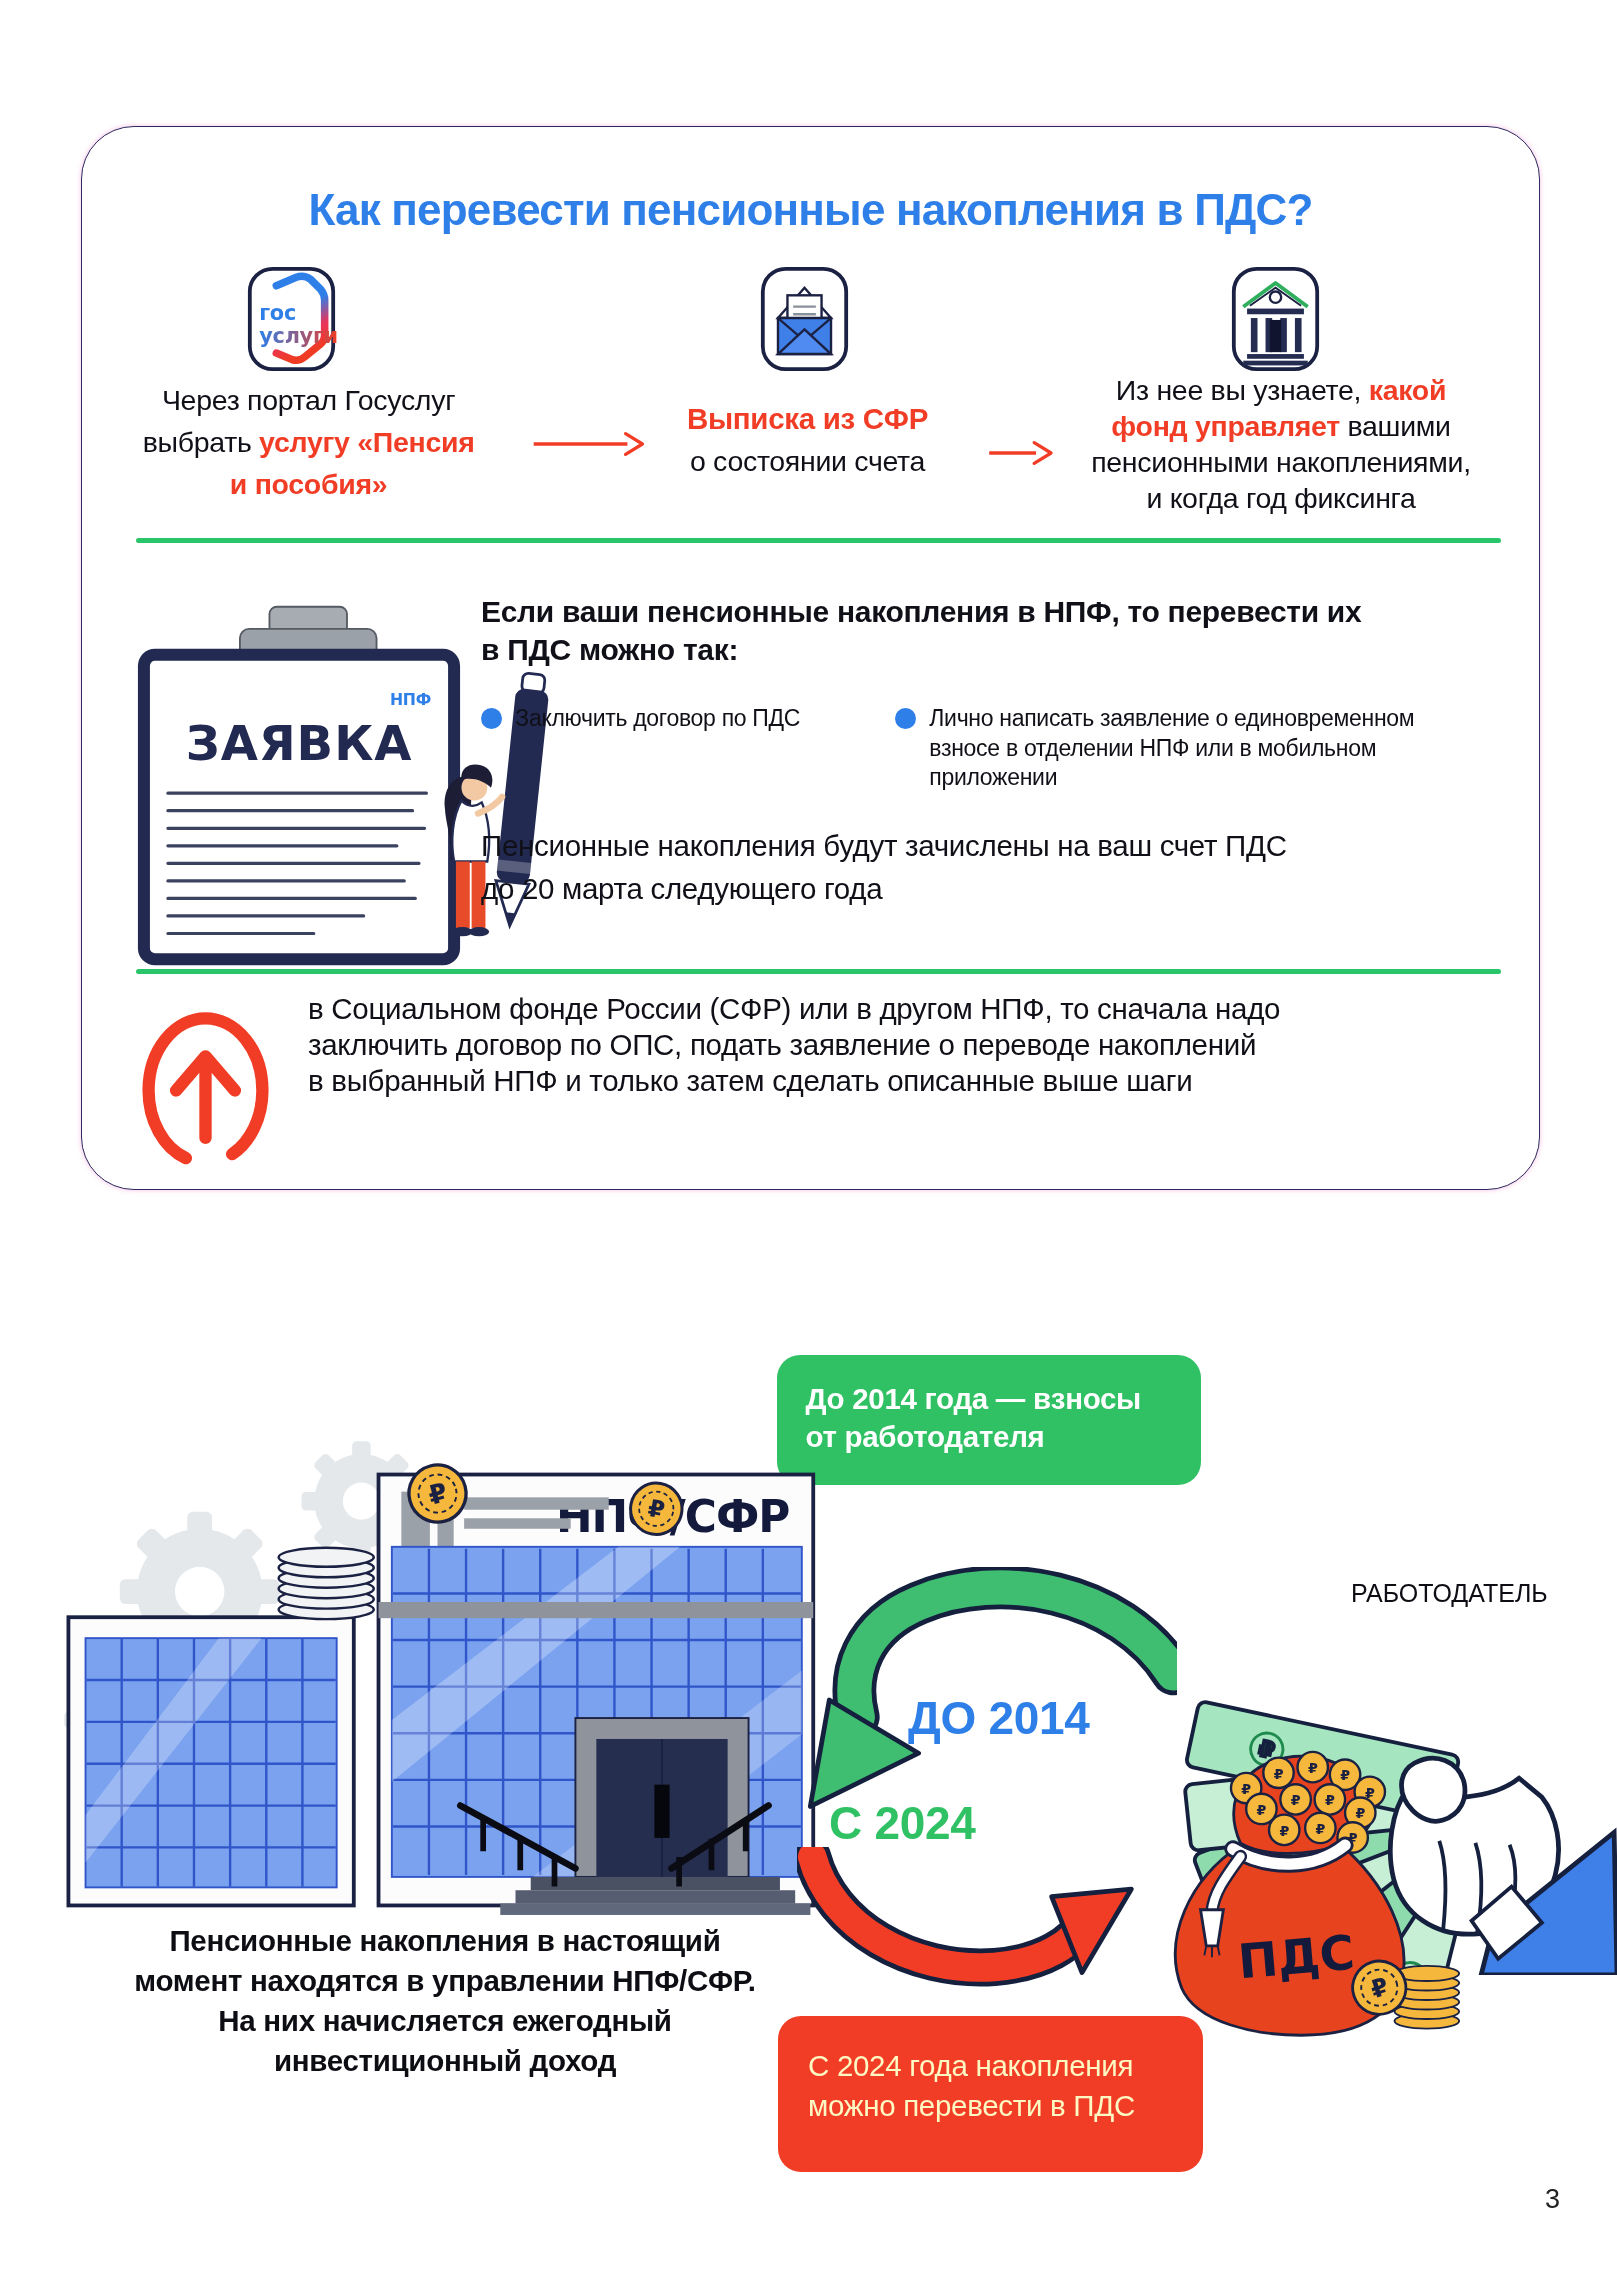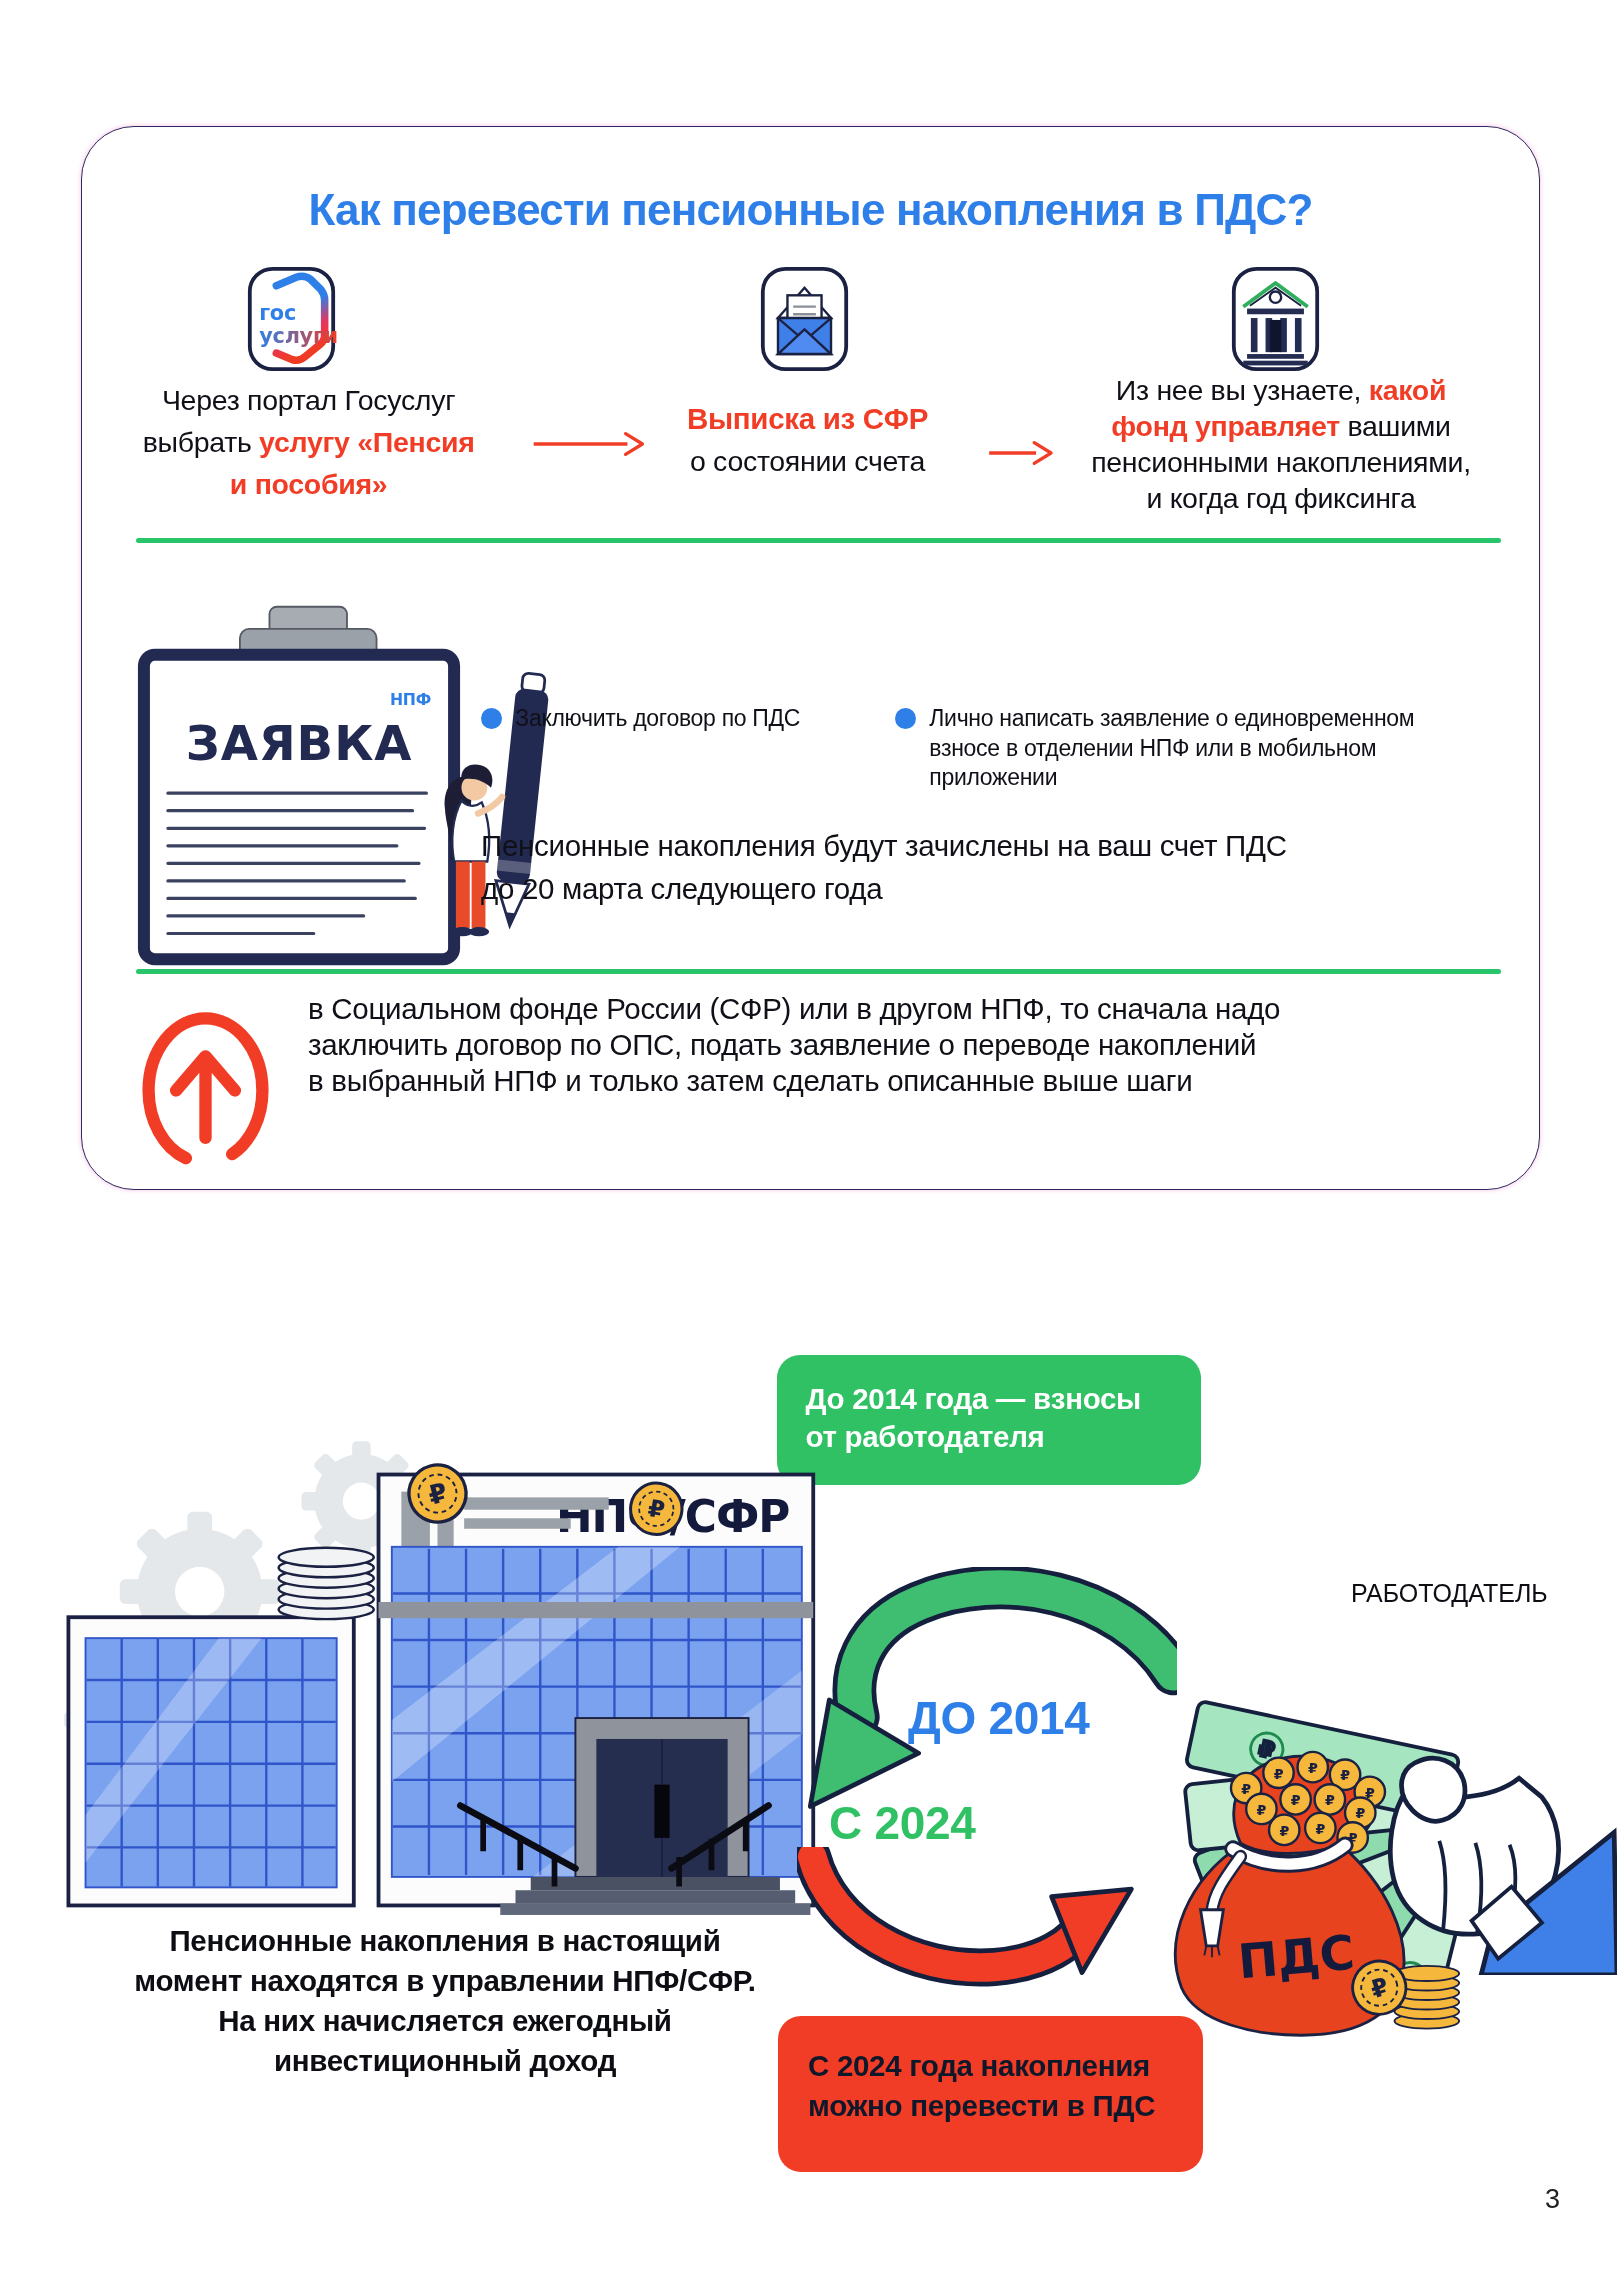--- a/index.html
+++ b/index.html
@@ -26,21 +26,21 @@
   .bullet{position:absolute;display:flex;align-items:flex-start;font-size:23px;line-height:29.5px;}
   .dot{flex:0 0 auto;width:21px;height:21px;border-radius:50%;background:#2e7fe8;margin:3.8px 13.3px 0 0;}
   .note{position:absolute;left:399px;top:697px;font-size:29.5px;line-height:43px;}
   .warning-text{position:absolute;left:226px;top:864px;width:1246px;font-size:29.5px;line-height:36px;}
 
   
   .green-badge{position:absolute;left:777px;top:1355px;width:424px;height:130px;background:#2fc163;
                border-radius:23px;color:#fff;font-size:29.5px;font-weight:700;line-height:38px;
                padding:25px 0 0 28.5px;box-sizing:border-box;}
   .red-badge{position:absolute;left:778px;top:2016px;width:425px;height:156px;background:#f23d26;
-             border-radius:23px;color:#0f172a;font-size:29.5px;font-weight:700;line-height:40px;
+             border-radius:23px;color:#fef9c3;font-size:29.5px;font-weight:400;line-height:40px;
              padding:30px 0 0 30px;box-sizing:border-box;}
   .caption{position:absolute;left:67px;top:1921px;width:756px;text-align:center;
            font-size:29.5px;font-weight:600;line-height:40px;color:#0d0d14;}
   .label-before{position:absolute;left:908px;top:1691px;font-size:46px;font-weight:700;color:#2e7fe8;}
   .label-after{position:absolute;left:829px;top:1796px;font-size:46px;font-weight:700;color:#2fc163;}
   .label-employer{position:absolute;left:1351px;top:1579px;font-size:25px;font-weight:400;color:#0d0d14;letter-spacing:0;}
   .page-num{position:absolute;left:1545px;top:2184px;font-size:27px;color:#222;}
 </style>
 </head>
 <body>
@@ -151,20 +151,24 @@
         <path d="M48,44 C46,30 58,24 70,28 C80,31 84,42 80,52 C72,44 58,40 48,44 Z" fill="#1d1d36"></path>
         <path d="M48,66 C38,84 36,110 40,132 L76,132 C80,108 78,86 70,68 C62,74 54,72 48,66 Z" fill="#fff" stroke="#232a52" stroke-width="2.5"></path>
         <path d="M66,80 C76,76 86,70 92,62" fill="none" stroke="#f3c9a4" stroke-width="7" stroke-linecap="round"></path>
         <rect x="42" y="132" width="15" height="72" fill="#e84b2a"></rect>
         <rect x="59" y="132" width="15" height="72" fill="#e84b2a"></rect>
         <ellipse cx="49" cy="208" rx="11" ry="5" fill="#232a52"></ellipse>
         <ellipse cx="67" cy="208" rx="11" ry="5" fill="#232a52"></ellipse>
       </g>
     </svg>
 
+    <div class="npf-heading">
+      <div>Если ваши пенсионные накопления в НПФ, то перевести их</div>
+      <div>в ПДС можно так:</div>
+    </div>
 
     <div class="bullet" style="left:399px;top:577px;width:399px;">
       <span class="dot"></span>
       <span>Заключить договор по ПДС</span>
     </div>
 
     <div class="bullet" style="left:813px;top:577px;width:628px;">
       <span class="dot"></span>
       <span>
         <div>Лично написать заявление о единовременном</div>

